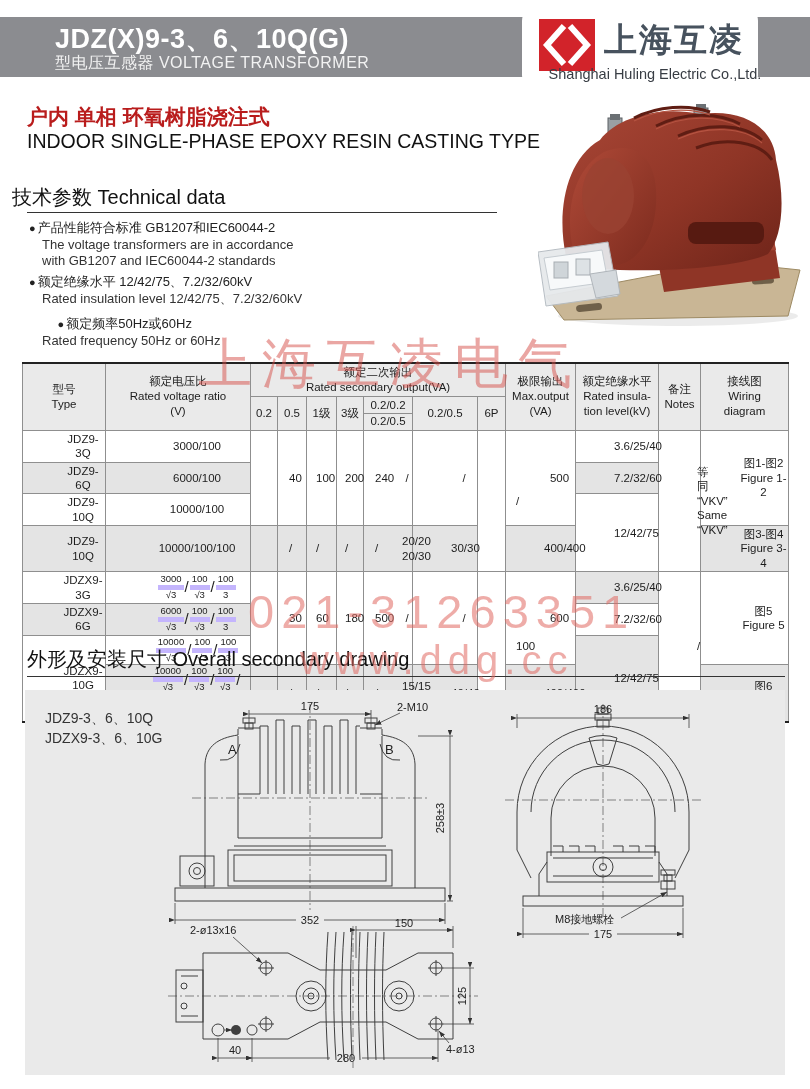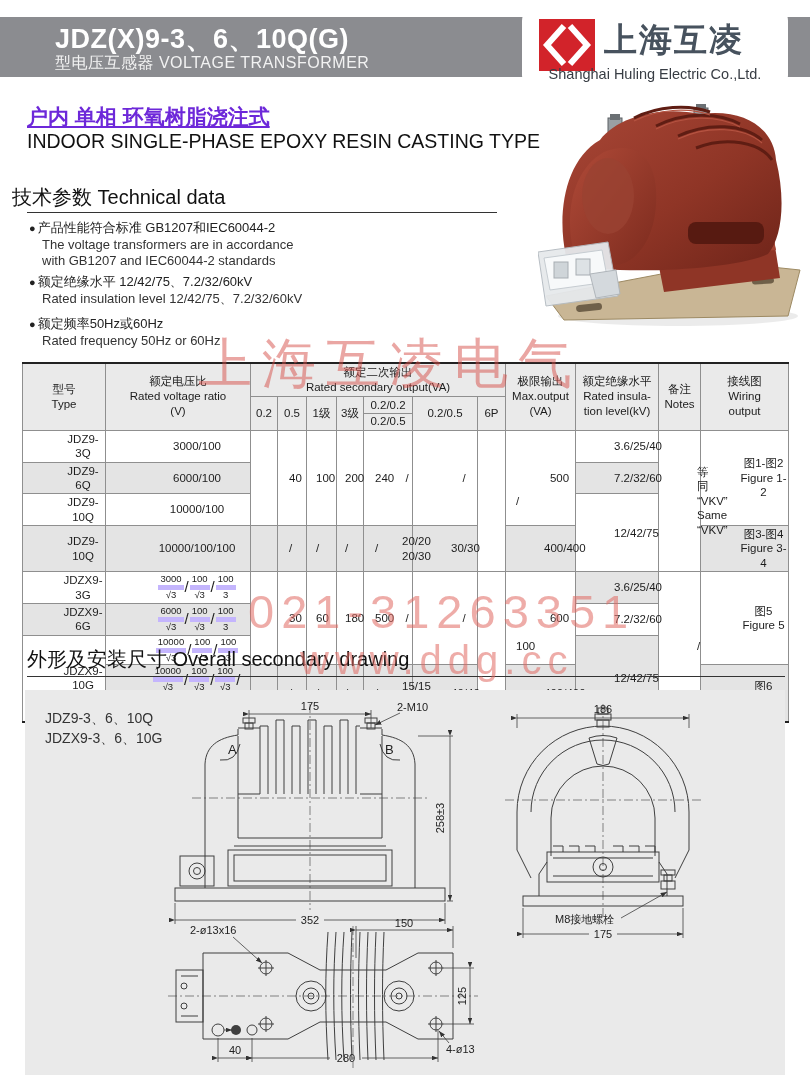--- a/index.html
+++ b/index.html
@@ -4,27 +4,27 @@
 <style>
   html,body{margin:0;padding:0;background:#fff;}
   #page{position:relative;width:810px;height:1089px;background:#fff;overflow:hidden;
         font-family:"Liberation Sans","DejaVu Sans",sans-serif;color:#1c1c1c;}
   .abs{position:absolute;}
 
   
   #topbar{left:0;top:17px;width:810px;height:60px;background:#8b8c90;}
   #doc-title{left:55px;top:21px;font-size:27px;font-weight:bold;color:#fff;letter-spacing:.5px;}
   #doc-subtitle{left:55px;top:53px;font-size:16px;color:#f2f2f2;letter-spacing:.5px;}
-  #logo-box{left:522px;top:5px;width:266px;height:86px;background:#fff;border-radius:16px;}
+  #logo-box{left:522px;top:5px;width:236px;height:86px;background:#fff;border-radius:16px;}
   #logo-mark{left:17px;top:14px;width:56px;height:52px;background:#d2232a;}
   #logo-cn{left:82px;top:13px;font-size:33px;font-weight:bold;color:#47525e;letter-spacing:2px;}
   #logo-en{left:0;top:61px;width:266px;text-align:center;font-size:14.5px;color:#383d44;}
 
   
-  #intro-cn{left:27px;top:103px;font-size:21px;font-weight:600;color:#6d28d9;text-decoration:underline;}
+  #intro-cn{left:27px;top:103px;font-size:21px;font-weight:600;color:#b91c1c;}
   #intro-en{left:27px;top:130px;font-size:19.5px;color:#111;}
 
   
   #tech-head{left:12px;top:184px;font-size:20px;color:#111;}
   .rule{height:1px;background:#333;}
   #tech-rule{left:27px;top:212px;width:470px;}
   .bullet{font-size:13px;color:#222;line-height:16.5px;}
   .bullet .dot{margin-right:2px;font-size:11px;}
   .bullet .en{margin-left:13px;color:#333;}
 
@@ -143,21 +143,21 @@
 
   <div class="abs bullet" style="left:29px;top:220px;">
     <div><span class="dot">●</span><b style="font-weight:normal">产品性能符合标准 GB1207和IEC60044-2</b></div>
     <div class="en">The voltage transformers are in accordance</div>
     <div class="en">with GB1207 and IEC60044-2 standards</div>
   </div>
   <div class="abs bullet" style="left:29px;top:274px;">
     <div><span class="dot">●</span><b style="font-weight:normal">额定绝缘水平 12/42/75、7.2/32/60kV</b></div>
     <div class="en">Rated insulation level 12/42/75、7.2/32/60kV</div>
   </div>
-  <div class="abs bullet" style="left:29px;top:316px;">
+  <div class="abs bullet" style="left:29px;top:316px;text-align:center;">
     <div><span class="dot">●</span><b style="font-weight:normal">额定频率50Hz或60Hz</b></div>
     <div class="en">Rated frequency 50Hz or 60Hz</div>
   </div>
 
   <div class="abs wm" id="wm1">上海互凌电气</div>
   <div class="abs wm" id="wm2">021-31263351</div>
   <div class="abs wm" id="wm3">www.ddg.cc</div>
 
   <table class="abs" id="spec-table">
     <colgroup>
@@ -200,21 +200,21 @@
             <div>Rated insula-</div>
             <div>tion level(kV)</div>
           </th>
         <th rowspan="2">
           <div>备注</div>
             <div>Notes</div>
           </th>
         <th rowspan="2">
           <div>接线图</div>
             <div>Wiring</div>
-            <div>output</div>
+            <div>diagram</div>
           </th>
       </tr>
       <tr>
         <th>0.2</th>
         <th>0.5</th>
         <th>1级</th>
         <th>3级</th>
         <th class="stackcell">
           <div>0.2/0.2</div>
             <div>0.2/0.5</div>

